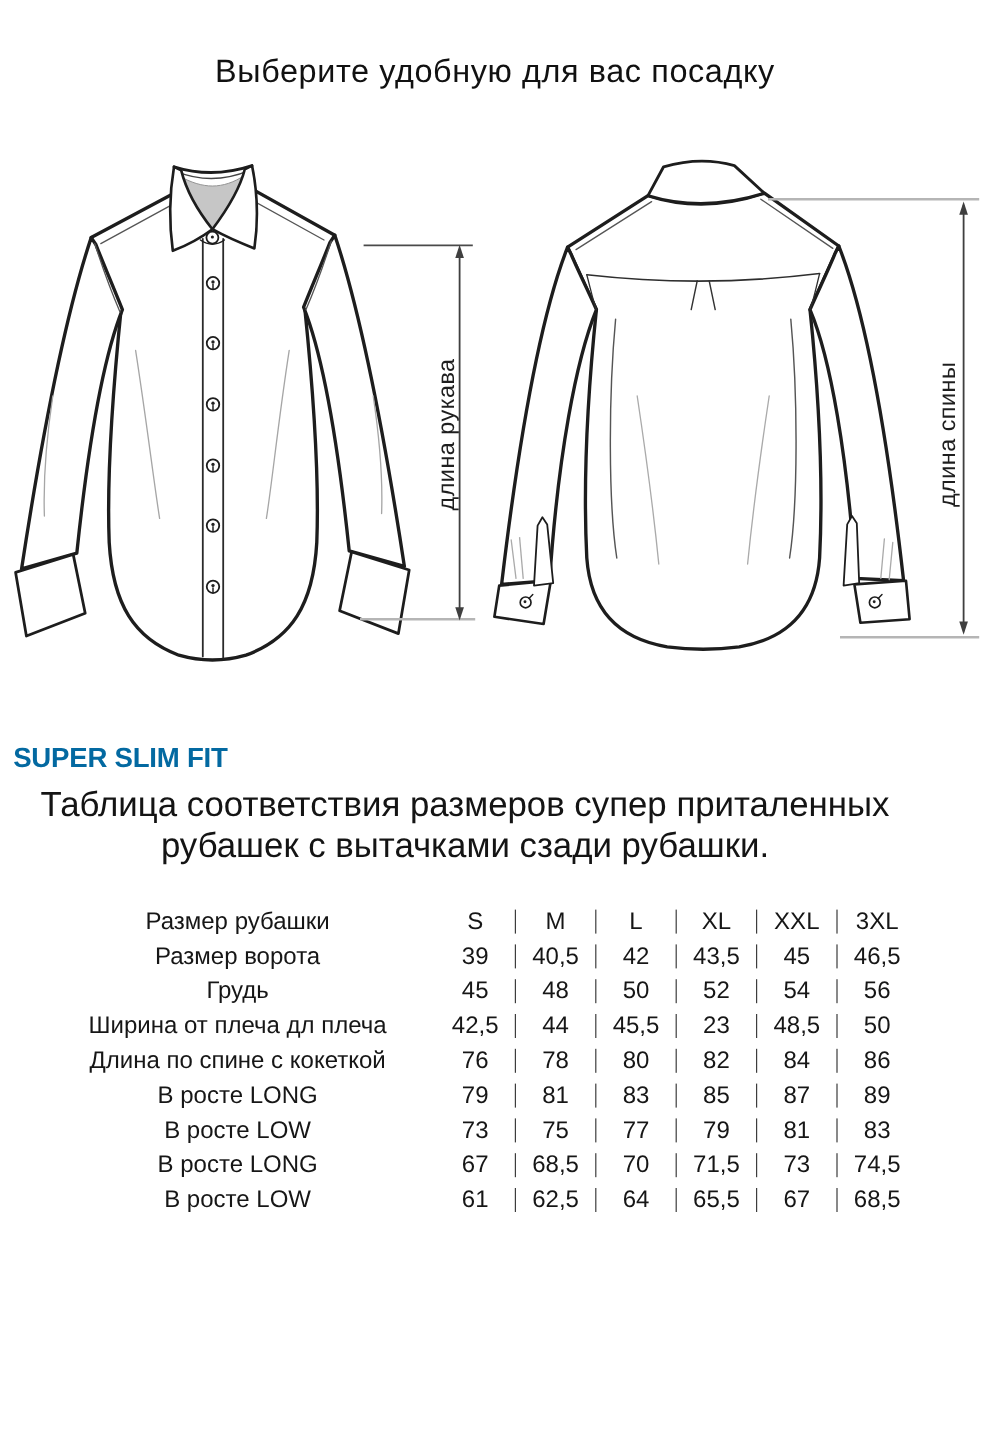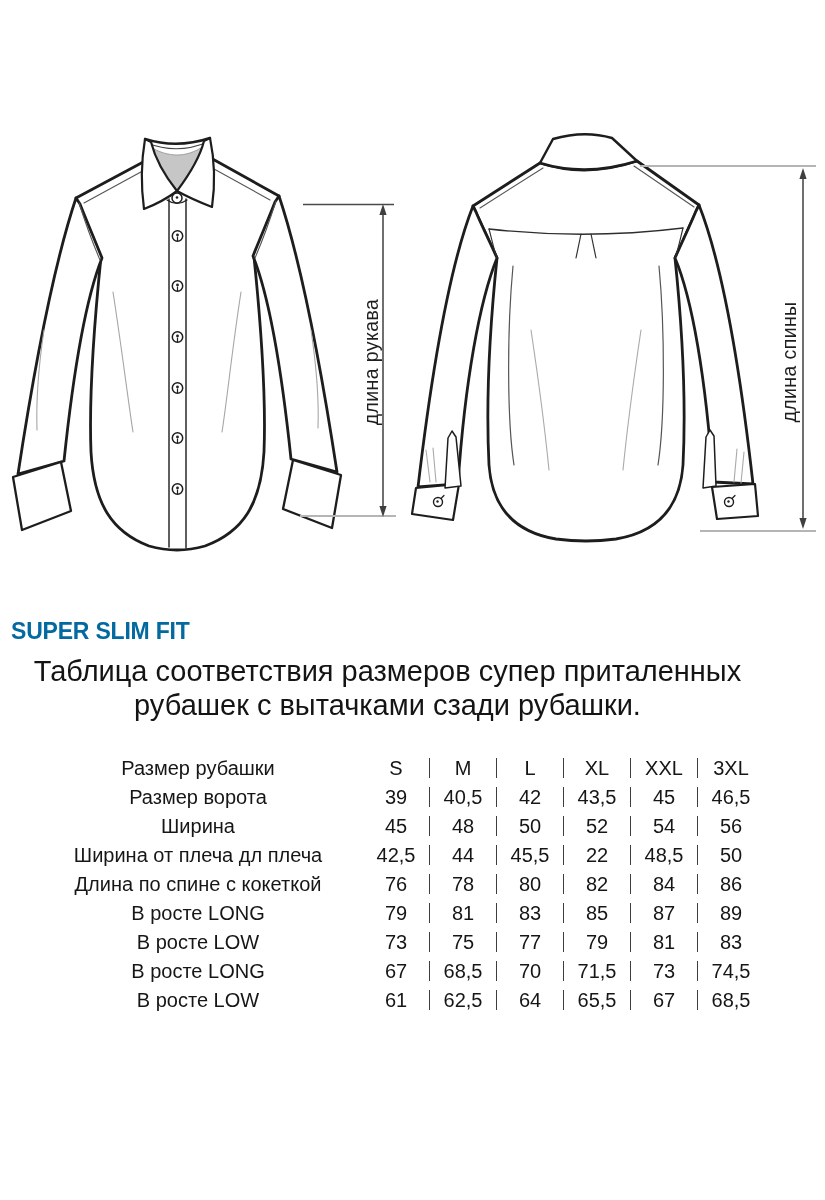--- a/index.html
+++ b/index.html
@@ -37,20 +37,21 @@
   .size-table td{height:20px;line-height:20px;padding:0;vertical-align:middle;white-space:nowrap;}
   .size-table td.label{width:330px;text-align:center;}
   .size-table td.val{width:66px;text-align:center;}
   .size-table td.sep{border-left:1px solid #3d3d3d;}
 </style>
 </head>
 <body>
 
 <div class="page">
 
+  <h1 class="page-title">Выберите удобную для вас посадку</h1>
 
   <svg class="figure-svg" width="825" height="600" viewBox="0 0 825 600" xmlns="http://www.w3.org/2000/svg">
 
     <g stroke="#1d1d1d" fill="none" stroke-linejoin="round" stroke-linecap="round">
 
       <path d="M147,160 L76,198 L101,257 C93,335 89,400 91,452 C94,504 112,532 149,546
                Q177,554 205,546 C243,532 261,504 264,452 C266,400 262,335 254,257
                L279,196 L209,157 Q177,176 147,160 Z" fill="#ffffff" stroke-width="2.8"></path>
 
       <path d="M76,198 C56,258 36,356 18,474 L64,461 C73,375 86,298 102,258
@@ -194,34 +195,34 @@
         <tr>
           <td class="label">Размер ворота</td>
           <td class="val">39</td>
           <td class="val sep">40,5</td>
           <td class="val sep">42</td>
           <td class="val sep">43,5</td>
           <td class="val sep">45</td>
           <td class="val sep">46,5</td>
         </tr>
         <tr>
-          <td class="label">Ширина</td>
+          <td class="label">Грудь</td>
           <td class="val">45</td>
           <td class="val sep">48</td>
           <td class="val sep">50</td>
           <td class="val sep">52</td>
           <td class="val sep">54</td>
           <td class="val sep">56</td>
         </tr>
         <tr>
           <td class="label">Ширина от плеча дл плеча</td>
           <td class="val">42,5</td>
           <td class="val sep">44</td>
           <td class="val sep">45,5</td>
-          <td class="val sep">22</td>
+          <td class="val sep">23</td>
           <td class="val sep">48,5</td>
           <td class="val sep">50</td>
         </tr>
         <tr>
           <td class="label">Длина по спине с кокеткой</td>
           <td class="val">76</td>
           <td class="val sep">78</td>
           <td class="val sep">80</td>
           <td class="val sep">82</td>
           <td class="val sep">84</td>

